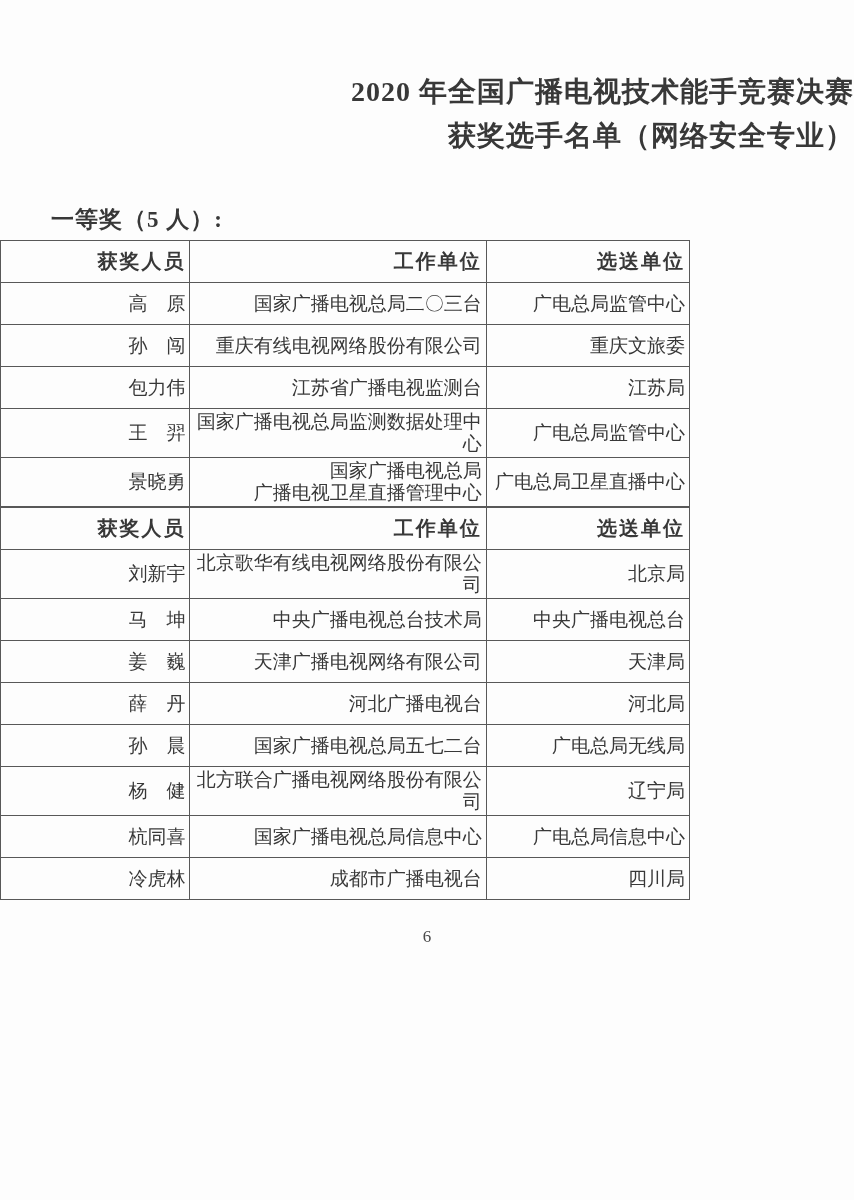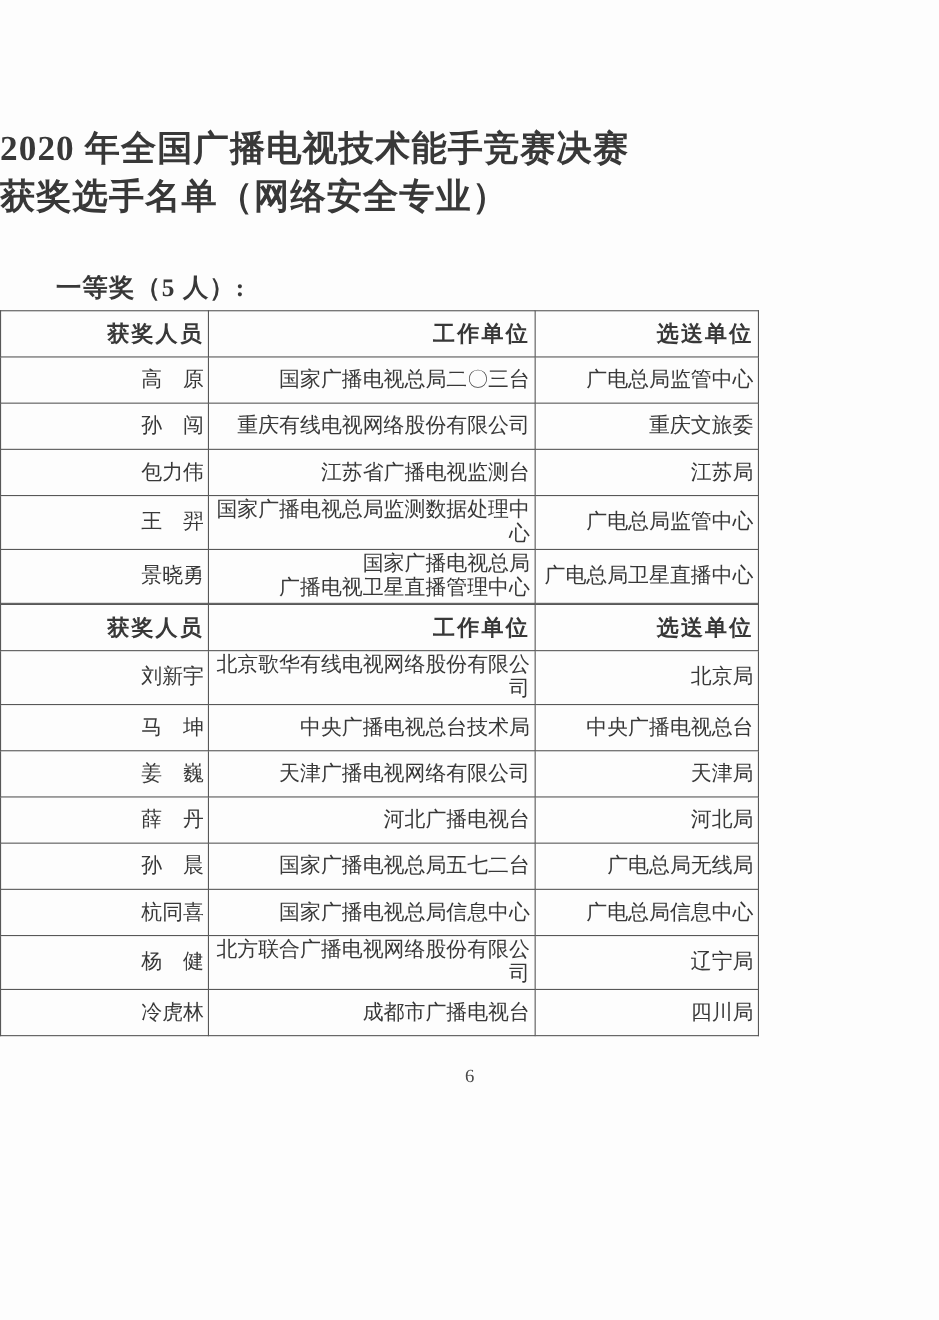--- a/index.html
+++ b/index.html
@@ -9,23 +9,23 @@
     font-family: "Liberation Serif", "DejaVu Serif", serif;
   }
   .page {
     position: relative;
     width: 854px; height: 1200px;
     background: var(--bg, #fdfdfd);
     color: var(--ink, #383838);
     filter: blur(0.3px);
   }
   .title {
-    padding-top: 112px;
-    text-align: left;
-    font-size: 32px;
+    padding-top: 70px;
+    text-align: right;
+    font-size: 28px;
     font-weight: bold;
     line-height: 44px;
     letter-spacing: 1px;
   }
   .title-line { display: block; }
   .content { width: 690px; }
   .section-heading {
     font-size: 23px;
     font-weight: bold;
     letter-spacing: 1px;
@@ -202,38 +202,38 @@
             </td>
             <td class="col-work">
               <span class="cell-line">国家广播电视总局五七二台</span>
             </td>
             <td class="col-send">
               <span class="cell-line">广电总局无线局</span>
             </td>
           </tr>
           <tr>
             <td class="col-name">
+              <span class="cell-line">杨　健</span>
+            </td>
+            <td class="col-work">
+              <span class="cell-line">北方联合广播电视网络股份有限公司</span>
+            </td>
+            <td class="col-send">
+              <span class="cell-line">辽宁局</span>
+            </td>
+          </tr>
+          <tr>
+            <td class="col-name">
               <span class="cell-line">杭同喜</span>
             </td>
             <td class="col-work">
               <span class="cell-line">国家广播电视总局信息中心</span>
             </td>
             <td class="col-send">
               <span class="cell-line">广电总局信息中心</span>
-            </td>
-          </tr>
-          <tr>
-            <td class="col-name">
-              <span class="cell-line">杨　健</span>
-            </td>
-            <td class="col-work">
-              <span class="cell-line">北方联合广播电视网络股份有限公司</span>
-            </td>
-            <td class="col-send">
-              <span class="cell-line">辽宁局</span>
             </td>
           </tr>
           <tr>
             <td class="col-name">
               <span class="cell-line">冷虎林</span>
             </td>
             <td class="col-work">
               <span class="cell-line">成都市广播电视台</span>
             </td>
             <td class="col-send">

